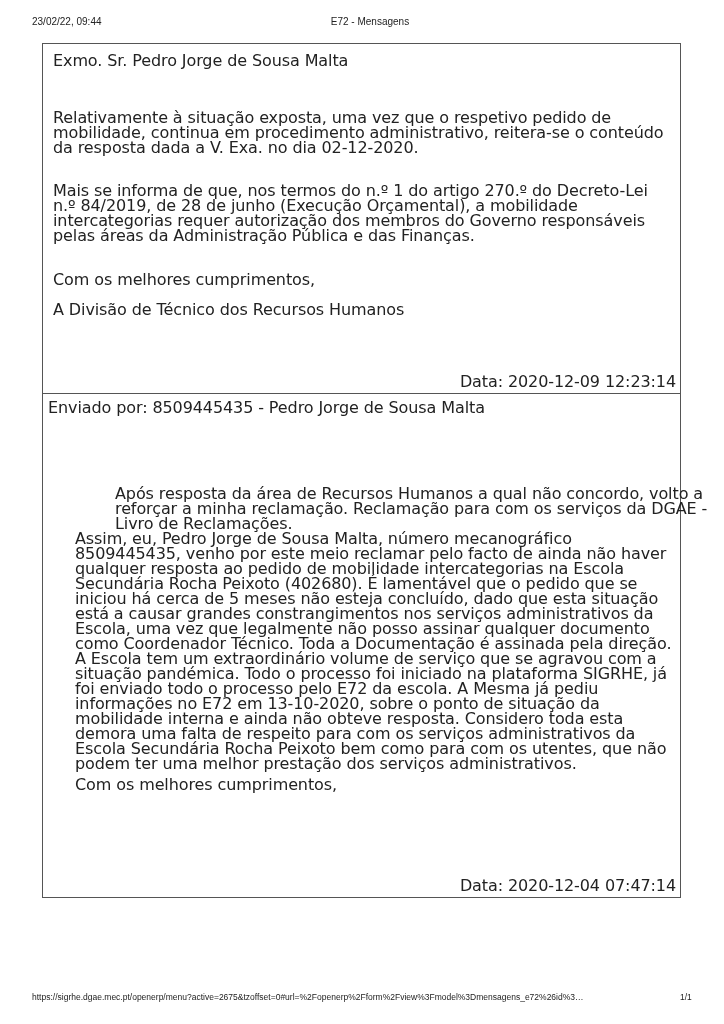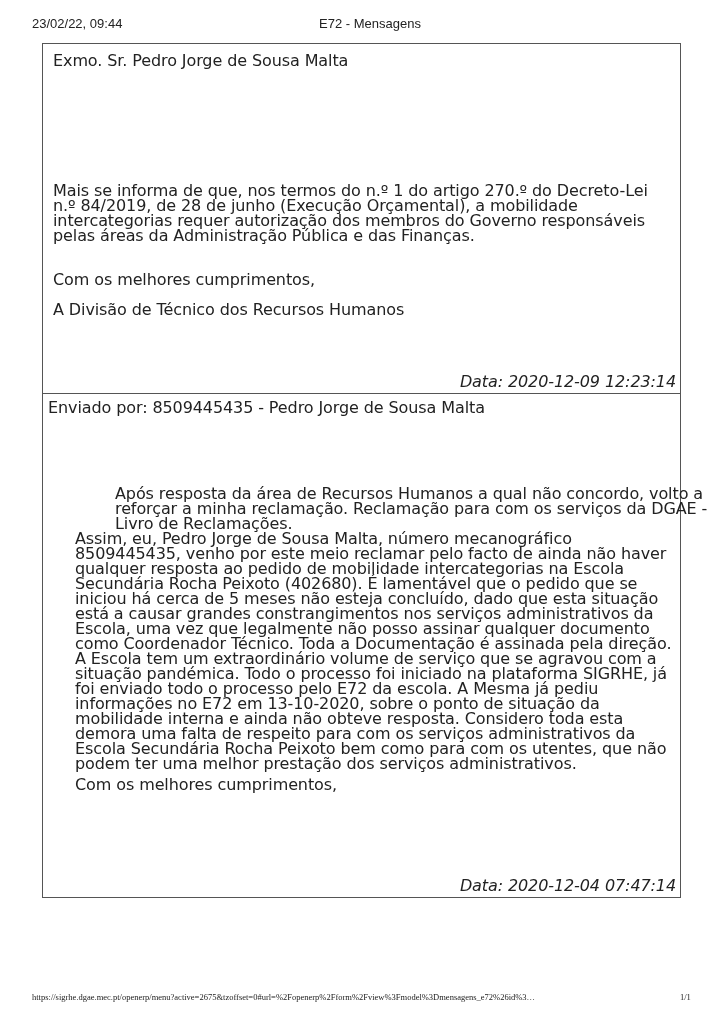--- a/index.html
+++ b/index.html
@@ -14,21 +14,21 @@
       overflow: hidden;
       color: #222222;
     }
     .print-header {
       position: absolute;
       top: 16px;
       left: 0;
       width: 724px;
       height: 14px;
       font-family: "Liberation Sans", sans-serif;
-      font-size: 13px;
+      font-size: 10px;
       color: #222;
     }
     .print-header .date {
       position: absolute;
       left: 32px;
       top: 0;
     }
     .print-header .title {
       position: absolute;
       left: 0;
@@ -36,21 +36,21 @@
       text-align: center;
       top: 0;
       padding-left: 8px;
     }
     .print-footer {
       position: absolute;
       top: 992px;
       left: 0;
       width: 724px;
       height: 14px;
-      font-family: Liberation Serif, serif;
+      font-family: Liberation Sans, sans-serif;
       font-size: 8.5px;
       color: #222;
     }
     .print-footer .url {
       position: absolute;
       left: 32px;
       top: 0;
       width: 610px;
       white-space: nowrap;
       overflow: hidden;
@@ -90,33 +90,33 @@
       position: absolute;
       left: 5px;
       top: 6px;
       margin: 0;
     }
     .msg-date {
       position: absolute;
       right: 4px;
       bottom: 4px;
       margin: 0;
-      font-style: italic;
     }
   </style>
 </head>
 <body>
 
 <div class="print-header">
   <span class="date">23/02/22, 09:44</span>
   <span class="title">E72 - Mensagens</span>
 </div>
 
 <div class="message message-1 m1">
   <p style="top:9px;">Exmo. Sr. Pedro Jorge de Sousa Malta</p>
+  <p style="top:66px;">Relativamente à situação exposta, uma vez que o respetivo pedido de mobilidade, continua em procedimento administrativo, reitera-se o conteúdo da resposta dada a V. Exa. no dia 02-12-2020.</p>
   <p style="top:139px;">Mais se informa de que, nos termos do n.º 1 do artigo 270.º do Decreto-Lei n.º 84/2019, de 28 de junho (Execução Orçamental), a mobilidade intercategorias requer autorização dos membros do Governo responsáveis pelas áreas da Administração Pública e das Finanças.</p>
   <p style="top:228px;">Com os melhores cumprimentos,</p>
   <p style="top:258px;">A Divisão de Técnico dos Recursos Humanos</p>
   <p class="msg-date" style="left:auto; width:auto;">Data: 2020-12-09 12:23:14</p>
 </div>
 
 <div class="message message-2 m2">
   <p class="sender" style="left:5px; width:auto;">Enviado por: 8509445435 - Pedro Jorge de Sousa Malta</p>
   <p style="top:92px;margin-left:40px;">Após resposta da área de Recursos Humanos a qual não concordo, volto a reforçar a minha reclamação. Reclamação para com os serviços da DGAE - Livro de Reclamações.</p>
   <p style="top:137px;">Assim, eu, Pedro Jorge de Sousa Malta, número mecanográfico 8509445435, venho por este meio reclamar pelo facto de ainda não haver qualquer resposta ao pedido de mobilidade intercategorias na Escola Secundária Rocha Peixoto (402680). É lamentável que o pedido que se iniciou há cerca de 5 meses não esteja concluído, dado que esta situação está a causar grandes constrangimentos nos serviços administrativos da Escola, uma vez que legalmente não posso assinar qualquer documento como Coordenador Técnico. Toda a Documentação é assinada pela direção. A Escola tem um extraordinário volume de serviço que se agravou com a situação pandémica. Todo o processo foi iniciado na plataforma SIGRHE, já foi enviado todo o processo pelo E72 da escola. A Mesma já pediu informações no E72 em 13-10-2020, sobre o ponto de situação da mobilidade interna e ainda não obteve resposta. Considero toda esta demora uma falta de respeito para com os serviços administrativos da Escola Secundária Rocha Peixoto bem como para com os utentes, que não podem ter uma melhor prestação dos serviços administrativos.</p>

